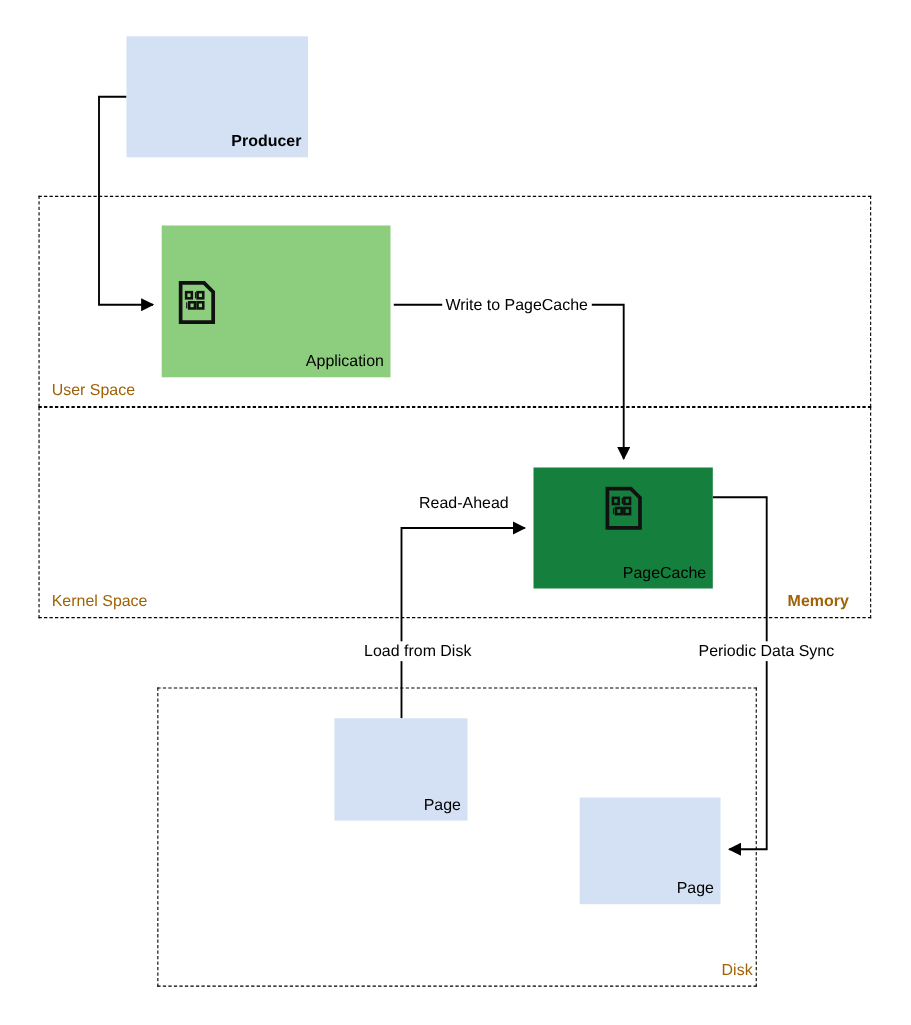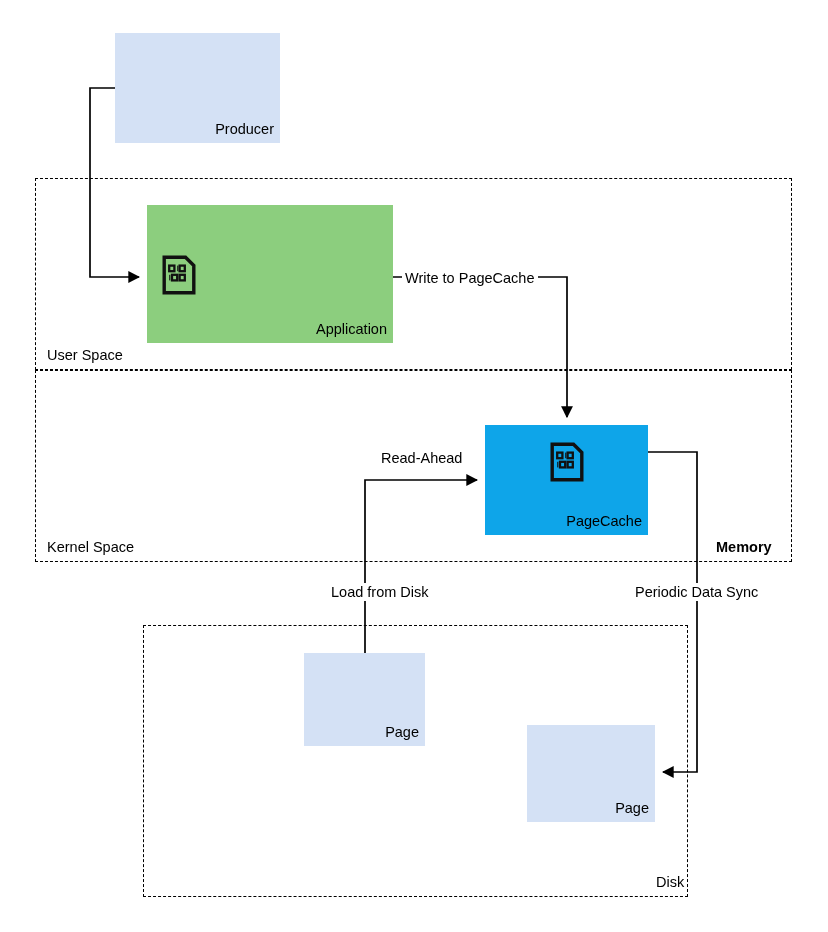--- a/index.html
+++ b/index.html
@@ -19,41 +19,41 @@
   }
   .zone {
     position: absolute;
     border: 1.6px dashed #000000;
     box-sizing: border-box;
     background: transparent;
   }
   .zone-label {
     position: absolute;
     font-size: 14.5px;
-    color: #000000;
+    color: #a16207;
     white-space: nowrap;
     line-height: 1;
   }
   .node {
     position: absolute;
     box-sizing: border-box;
     overflow: visible;
   }
   .node-label {
     position: absolute;
     right: 6px;
     bottom: 5px;
     font-size: 14.5px;
     color: #000000;
     line-height: 1.1;
     white-space: nowrap;
   }
   .node.blue   { background: #d4e1f5; }
   .node.green  { background: #8cce7e; }
-  .node.yellow { background: #0ea5e9; padding-left: 28px; }
+  .node.yellow { background: #15803d; padding-left: 28px; }
 
   .binary-icon {
     position: absolute;
     width: 34px;
     height: 40px;
   }
   .binary-icon svg { display: block; width: 100%; height: 100%; }
 
   .edge-layer {
     position: absolute;
@@ -114,25 +114,25 @@
   </div>
 
   <div class="edge-label" style="left:312px; top:583px;margin-left:16px;">
     <span>Load from Disk</span>
   </div>
 
   <div class="edge-label" style="left:632px; top:583px;">
     <span>Periodic Data Sync</span>
   </div>
 
-  <div class="node blue" style="left:115px; top:33px; width:165px; height:110px;">
+  <div class="node blue" style="left:115px; top:33px; width:165px; height:110px;font-weight:bold;">
     <span class="node-label">Producer</span>
   </div>
 
-  <div class="node green" style="left:147px; top:205px; width:246px; height:138px;">
+  <div class="node green" style="left:147px; top:205px; width:208px; height:138px;">
     <span class="binary-icon" style="left:15px; top:50px;">
       <svg viewBox="0 0 34 40" xmlns="http://www.w3.org/2000/svg">
         <path d="M2.2 2.2 H23.5 L31.8 10.5 V37.8 H2.2 Z" fill="none" stroke="#111111" stroke-width="3.4" stroke-linejoin="miter"></path>
         <rect x="7.2" y="10.6" width="5.2" height="5.6" fill="none" stroke="#111111" stroke-width="2.3"></rect>
         <rect x="15.2" y="10.6" width="1.1" height="5.6" fill="#111111"></rect>
         <rect x="17.6" y="10.6" width="5.2" height="5.6" fill="none" stroke="#111111" stroke-width="2.3"></rect>
         <rect x="7.2" y="19.8" width="1.1" height="5.6" fill="#111111"></rect>
         <rect x="10.0" y="19.8" width="5.2" height="5.6" fill="none" stroke="#111111" stroke-width="2.3"></rect>
         <rect x="17.6" y="19.8" width="5.2" height="5.6" fill="none" stroke="#111111" stroke-width="2.3"></rect>
       </svg>

